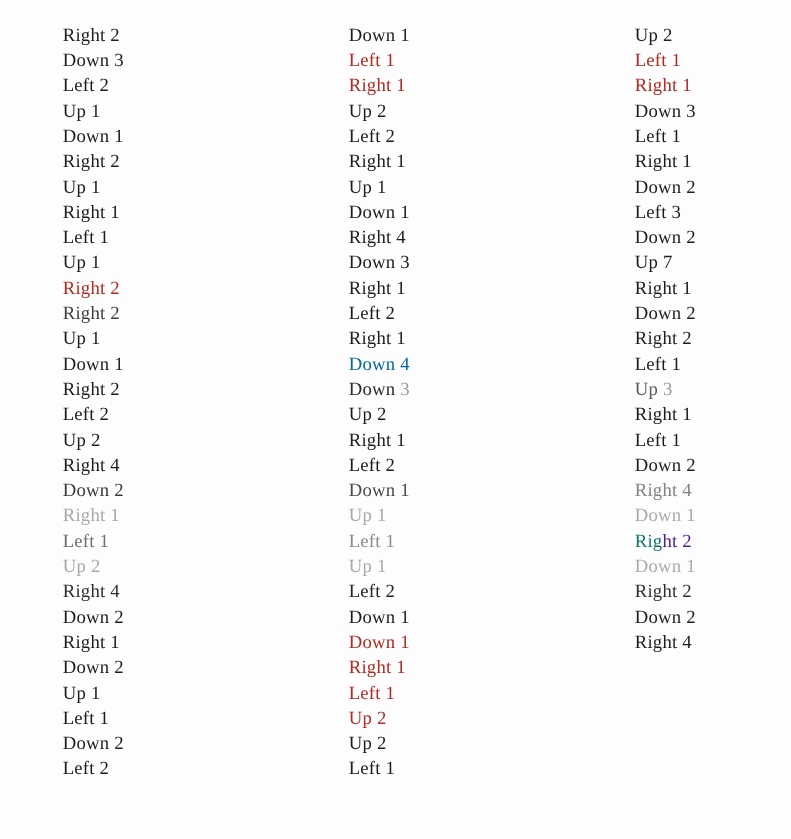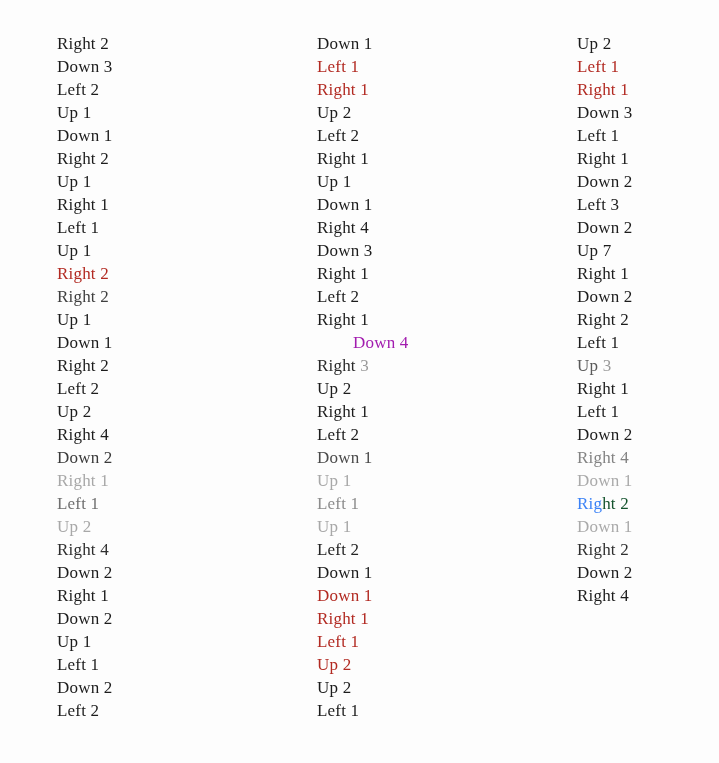--- a/index.html
+++ b/index.html
@@ -13,21 +13,21 @@
     position: relative;
     overflow: hidden;
     font-family: "Liberation Serif", serif;
   }
   .page {
     position: absolute;
     inset: 0;
   }
   .col {
     position: absolute;
-    top: 32px;
+    top: 20px;
     white-space: nowrap;
   }
   .col-1 { left: 57px; }
   .col-2 { left: 317px; }
   .col-3 { left: 577px; }
   .move-item {
     font-size: 17px;
     line-height: 23px;
     height: 23px;
     letter-spacing: 0.2px;
@@ -76,22 +76,22 @@
       <div class="move-item"><span style="color: rgb(28, 28, 28);">Up 2</span></div>
       <div class="move-item"><span style="color: rgb(28, 28, 28);">Left 2</span></div>
       <div class="move-item"><span style="color: rgb(28, 28, 28);">Right 1</span></div>
       <div class="move-item"><span style="color: rgb(28, 28, 28);">Up 1</span></div>
       <div class="move-item"><span style="color: rgb(28, 28, 28);">Down 1</span></div>
       <div class="move-item"><span style="color: rgb(28, 28, 28);">Right 4</span></div>
       <div class="move-item"><span style="color: rgb(28, 28, 28);">Down 3</span></div>
       <div class="move-item"><span style="color: rgb(28, 28, 28);">Right 1</span></div>
       <div class="move-item"><span style="color: rgb(28, 28, 28);">Left 2</span></div>
       <div class="move-item"><span style="color: rgb(28, 28, 28);">Right 1</span></div>
-      <div class="move-item"><span style="color: #a21caf; margin-left: 36px;">Down 4</span></div>
-      <div class="move-item"><span style="color: rgb(42, 42, 42);">Right </span><span style="color: rgb(155, 155, 155);">3</span></div>
+      <div class="move-item"><span style="color: #0369a1;">Down 4</span></div>
+      <div class="move-item"><span style="color: rgb(42, 42, 42);">Down </span><span style="color: rgb(155, 155, 155);">3</span></div>
       <div class="move-item"><span style="color: rgb(28, 28, 28);">Up 2</span></div>
       <div class="move-item"><span style="color: rgb(28, 28, 28);">Right 1</span></div>
       <div class="move-item"><span style="color: rgb(28, 28, 28);">Left 2</span></div>
       <div class="move-item"><span style="color: rgb(74, 74, 74);">Down 1</span></div>
       <div class="move-item"><span style="color: rgb(168, 168, 168);">Up 1</span></div>
       <div class="move-item"><span style="color: rgb(140, 140, 140);">Left 1</span></div>
       <div class="move-item"><span style="color: rgb(168, 168, 168);">Up 1</span></div>
       <div class="move-item"><span style="color: rgb(36, 36, 36);">Left 2</span></div>
       <div class="move-item"><span style="color: rgb(28, 28, 28);">Down 1</span></div>
       <div class="move-item"><span style="color: rgb(178, 42, 34);">Down 1</span></div>
@@ -115,19 +115,19 @@
       <div class="move-item"><span style="color: rgb(28, 28, 28);">Right 1</span></div>
       <div class="move-item"><span style="color: rgb(28, 28, 28);">Down 2</span></div>
       <div class="move-item"><span style="color: rgb(28, 28, 28);">Right 2</span></div>
       <div class="move-item"><span style="color: rgb(28, 28, 28);">Left 1</span></div>
       <div class="move-item"><span style="color: rgb(90, 90, 90);">Up </span><span style="color: rgb(155, 155, 155);">3</span></div>
       <div class="move-item"><span style="color: rgb(28, 28, 28);">Right 1</span></div>
       <div class="move-item"><span style="color: rgb(28, 28, 28);">Left 1</span></div>
       <div class="move-item"><span style="color: rgb(28, 28, 28);">Down 2</span></div>
       <div class="move-item"><span style="color: rgb(131, 131, 131);">Right 4</span></div>
       <div class="move-item"><span style="color: rgb(170, 170, 170);">Down 1</span></div>
-      <div class="move-item"><span style="color: #3b82f6; margin-top: 20px;">Rig</span><span style="color: #14532d;">ht 2</span></div>
+      <div class="move-item"><span style="color: #0f766e; margin-top: 20px;">Rig</span><span style="color: #4c1d95;">ht 2</span></div>
       <div class="move-item"><span style="color: rgb(170, 170, 170);">Down 1</span></div>
       <div class="move-item"><span style="color: rgb(48, 48, 48);">Right 2</span></div>
       <div class="move-item"><span style="color: rgb(28, 28, 28);">Down 2</span></div>
       <div class="move-item"><span style="color: rgb(28, 28, 28);">Right 4</span></div>
     </section>
 </main>
 
 </body></html>

